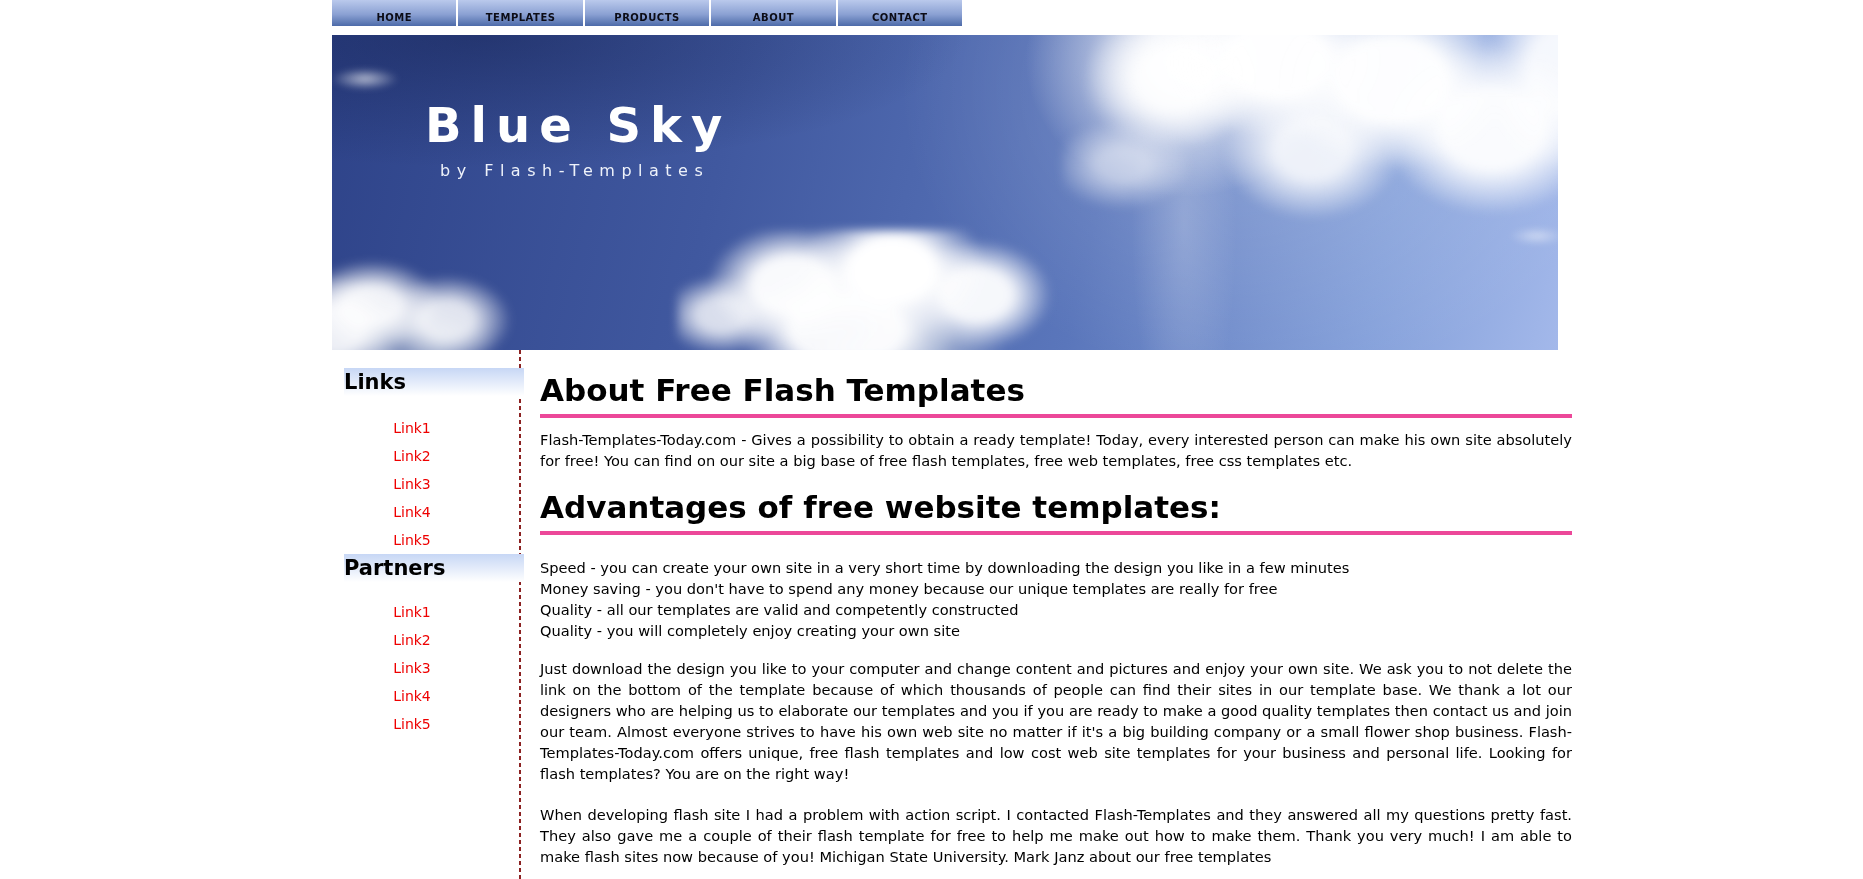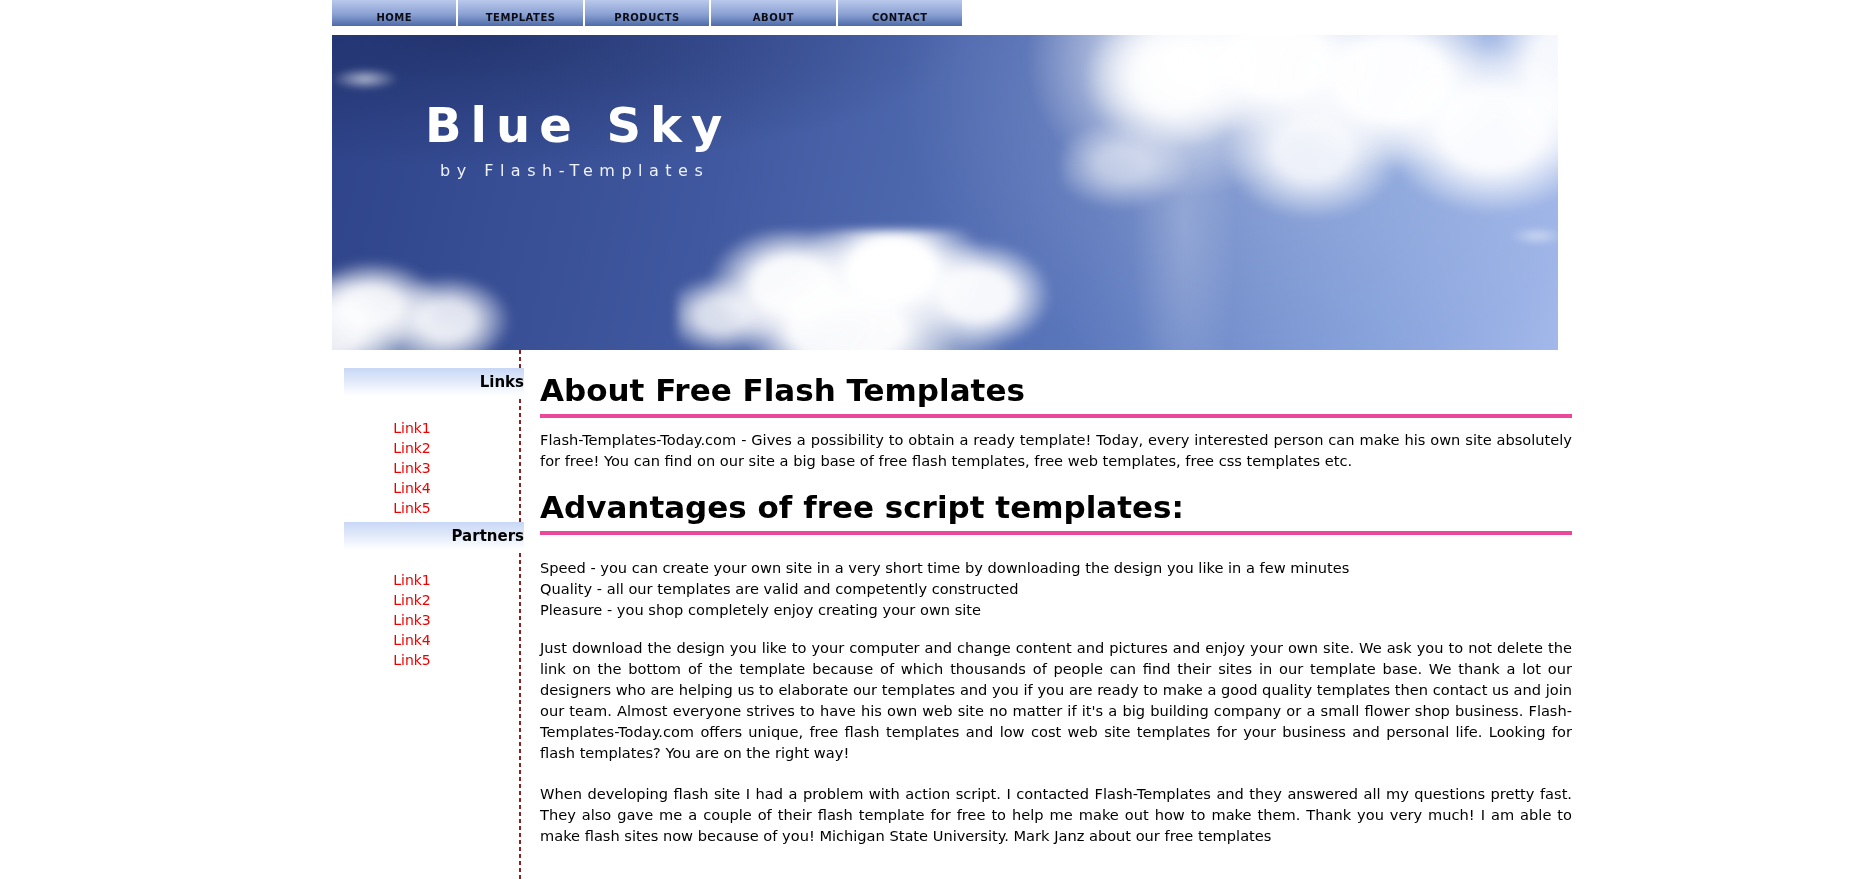--- a/index.html
+++ b/index.html
@@ -77,29 +77,29 @@
 
   
   .divider {
     position:absolute; left:519px; top:350px; width:2px; height:529px;
     background:repeating-linear-gradient(180deg,#8b2121 0 4px, rgba(0,0,0,0) 4px 7px);
   }
 
   
   .sidebar { position:absolute; left:344px; top:350px; width:180px; }
   .side-head {
-    margin-top:18px; height:28px; line-height:28px; text-align:right;
-    font-size:15px; font-weight:bold; color:#000;
+    margin-top:18px; height:28px; line-height:28px; text-align:left;
+    font-size:21px; font-weight:bold; color:#000;
     background:linear-gradient(180deg,#c7d7f5 0%,#ffffff 100%);
   }
   .side-head.partners { margin-top:4px; }
   .side-links { list-style:none; width:136px; text-align:center; }
   .side-links.first { margin-top:22px; }
   .side-links.second { margin-top:20px; }
-  .side-links li { height:20px; }
+  .side-links li { height:20px;margin-top:8px; }
   .side-links a {
     font-size:14px; color:#ee0000; text-decoration:none; cursor:pointer;
   }
 
   
   .content { position:absolute; left:540px; top:350px; width:1032px; }
   .content h1 {
     font-size:31px; font-weight:bold; color:#000;
     padding:13px 0 6px 0; border-bottom:4px solid #ec4899;margin-top:9px;
   }
@@ -149,22 +149,23 @@
     <li><a>Link3</a></li>
     <li><a>Link4</a></li>
     <li><a>Link5</a></li>
   </ul>
 </aside>
 
 <main class="content">
   <h1 class="h-about">About Free Flash Templates</h1>
   <p class="para">Flash-Templates-Today.com - Gives a possibility to obtain a ready template! Today, every interested person can make his own site absolutely for free! You can find on our site a big base of free flash templates, free web templates, free css templates etc.</p>
 
-  <h1 class="h-advantages">Advantages of free script templates:</h1>
+  <h1 class="h-advantages">Advantages of free website templates:</h1>
   <div class="plain-lines">
     <div>Speed - you can create your own site in a very short time by downloading the design you like in a few minutes</div>
+    <div>Money saving - you don't have to spend any money because our unique templates are really for free</div>
     <div>Quality - all our templates are valid and competently constructed</div>
-    <div>Pleasure - you shop completely enjoy creating your own site</div>
+    <div>Quality - you will completely enjoy creating your own site</div>
   </div>
   <p class="para second">Just download the design you like to your computer and change content and pictures and enjoy your own site. We ask you to not delete the link on the bottom of the template because of which thousands of people can find their sites in our template base. We thank a lot our designers who are helping us to elaborate our templates and you if you are ready to make a good quality templates then contact us and join our team. Almost everyone strives to have his own web site no matter if it's a big building company or a small flower shop business. Flash-Templates-Today.com offers unique, free flash templates and low cost web site templates for your business and personal life. Looking for flash templates? You are on the right way!</p>
 
   <p class="para last">When developing flash site I had a problem with action script. I contacted Flash-Templates and they answered all my questions pretty fast. They also gave me a couple of their flash template for free to help me make out how to make them. Thank you very much! I am able to make flash sites now because of you! Michigan State University. Mark Janz about our free templates</p>
 </main>
 
 </body></html>

